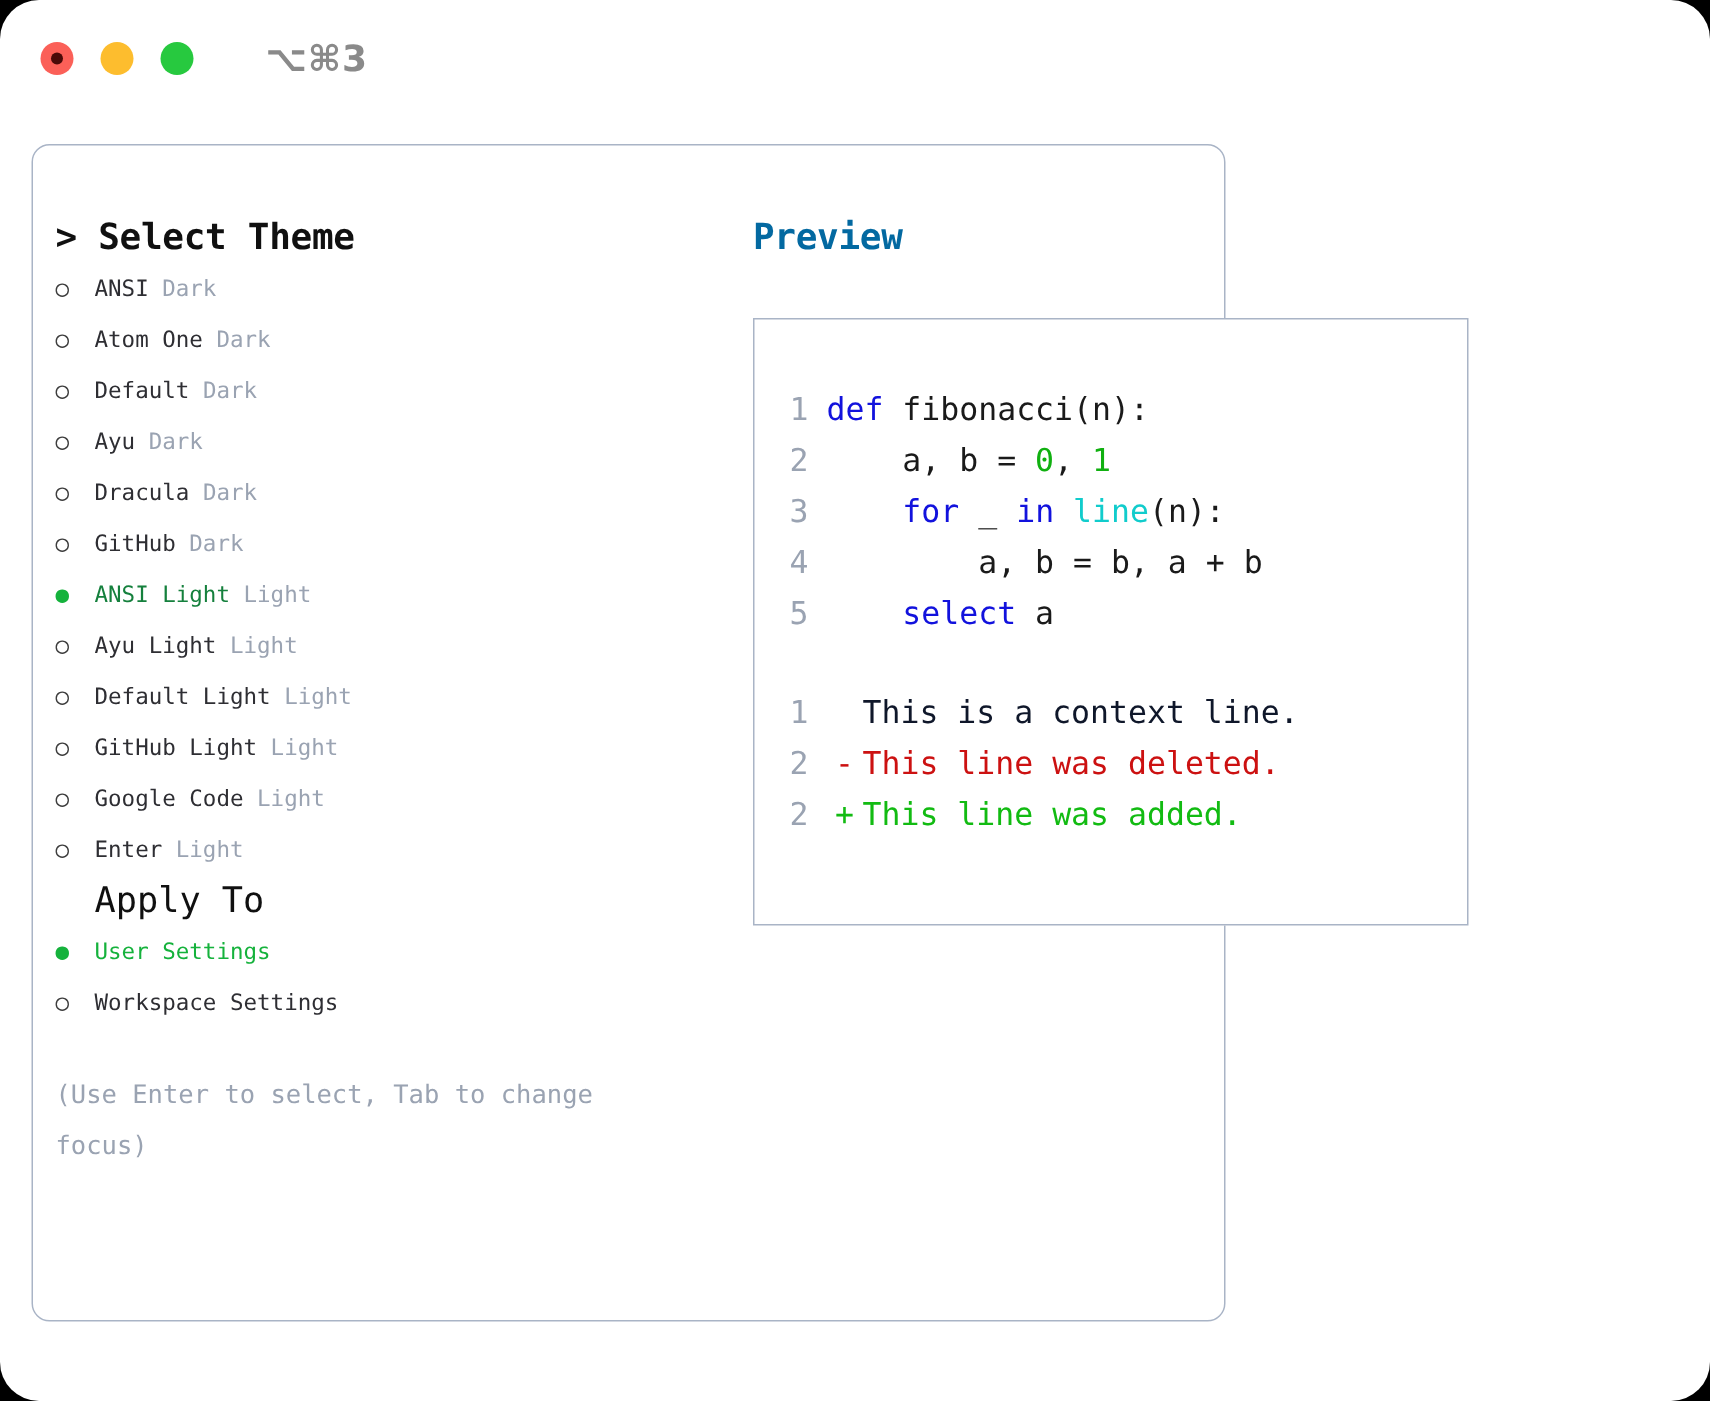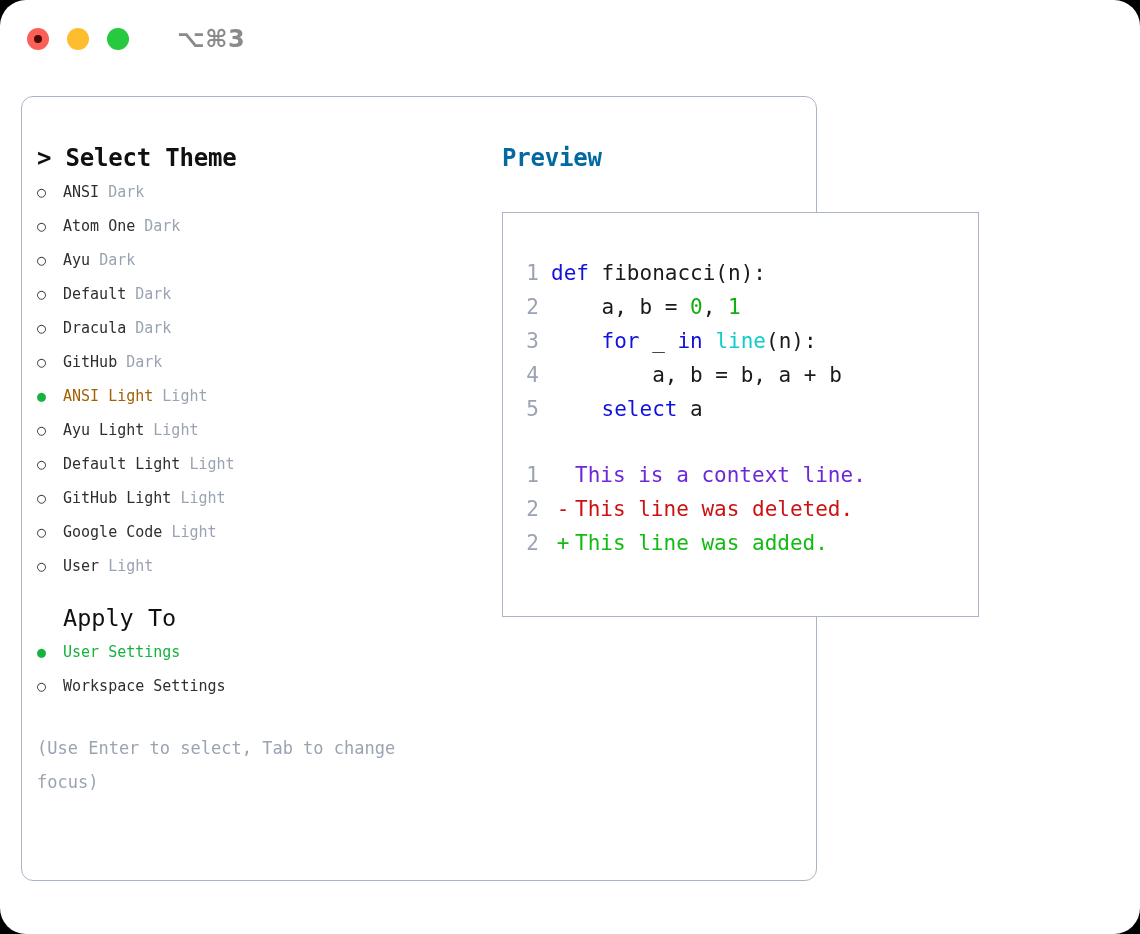--- a/index.html
+++ b/index.html
@@ -111,24 +111,24 @@
 
   .bullet {
     display: inline-block;
     width: 26px;
     text-align: left;
   }
   .bullet-off { color: #3c3c3c; }
   .bullet-on  { color: #15b23c; }
 
   .theme-name     { color: #2e2e33; }
-  .theme-name.sel { color: #a16207; }
+  .theme-name.sel { color: #15803d; }
   .theme-mode     { color: #9aa3b2; }
 
-  #apply-block { margin-top: 18px; }
+  #apply-block { margin-top: 0; }
   #apply-to-label {
     color: #101010;
     padding-left: 26px;
     font-size: 23.5px;
   }
   .apply-name      { color: #2e2e33; }
   .apply-name.sel  { color: #15b23c; text-align: center; }
 
   #hint-text {
     margin-top: 28px;
@@ -190,21 +190,21 @@
     position: absolute;
     left: 12px;
     top: 245px;
     right: 4px;
   }
   .diff-marker {
     display: inline-block;
     width: 24px;
     text-align: center;
   }
-  .diff-ctx { color: #6d28d9; }
+  .diff-ctx { color: #0f172a; }
   .diff-del { color: #cc1111; }
   .diff-add { color: #12bb12; }
 </style>
 </head>
 <body>
 
 <div id="app-window">
 
   <div id="title-bar">
     <div class="traffic-lights">
@@ -217,30 +217,30 @@
 
   <div id="content-panel">
 
     <div id="theme-column">
 
       <div class="row" id="select-theme-header">&gt; Select Theme</div>
 
       <div id="theme-items">
           <div class="row"><span class="bullet bullet-off">○</span><span class="theme-name">ANSI</span><span class="theme-mode"> </span><span class="theme-mode">Dark</span></div>
           <div class="row"><span class="bullet bullet-off">○</span><span class="theme-name">Atom One</span><span class="theme-mode"> </span><span class="theme-mode">Dark</span></div>
+          <div class="row"><span class="bullet bullet-off">○</span><span class="theme-name">Default</span><span class="theme-mode"> </span><span class="theme-mode">Dark</span></div>
           <div class="row"><span class="bullet bullet-off">○</span><span class="theme-name">Ayu</span><span class="theme-mode"> </span><span class="theme-mode">Dark</span></div>
-          <div class="row"><span class="bullet bullet-off">○</span><span class="theme-name">Default</span><span class="theme-mode"> </span><span class="theme-mode">Dark</span></div>
           <div class="row"><span class="bullet bullet-off">○</span><span class="theme-name">Dracula</span><span class="theme-mode"> </span><span class="theme-mode">Dark</span></div>
           <div class="row"><span class="bullet bullet-off">○</span><span class="theme-name">GitHub</span><span class="theme-mode"> </span><span class="theme-mode">Dark</span></div>
           <div class="row"><span class="bullet bullet-on">●</span><span class="theme-name sel">ANSI Light</span><span class="theme-mode"> </span><span class="theme-mode">Light</span></div>
           <div class="row"><span class="bullet bullet-off">○</span><span class="theme-name">Ayu Light</span><span class="theme-mode"> </span><span class="theme-mode">Light</span></div>
           <div class="row"><span class="bullet bullet-off">○</span><span class="theme-name">Default Light</span><span class="theme-mode"> </span><span class="theme-mode">Light</span></div>
           <div class="row"><span class="bullet bullet-off">○</span><span class="theme-name">GitHub Light</span><span class="theme-mode"> </span><span class="theme-mode">Light</span></div>
           <div class="row"><span class="bullet bullet-off">○</span><span class="theme-name">Google Code</span><span class="theme-mode"> </span><span class="theme-mode">Light</span></div>
-          <div class="row"><span class="bullet bullet-off">○</span><span class="theme-name">User</span><span class="theme-mode"> </span><span class="theme-mode">Light</span></div>
+          <div class="row"><span class="bullet bullet-off">○</span><span class="theme-name">Enter</span><span class="theme-mode"> </span><span class="theme-mode">Light</span></div>
         </div>
 
       <div id="apply-block">
         <div class="row" id="apply-to-label">Apply To</div>
         <div id="apply-items">
             <div class="row"><span class="bullet bullet-on">●</span><span class="apply-name sel">User Settings</span></div>
             <div class="row"><span class="bullet bullet-off">○</span><span class="apply-name">Workspace Settings</span></div>
           </div>
       </div>
 

